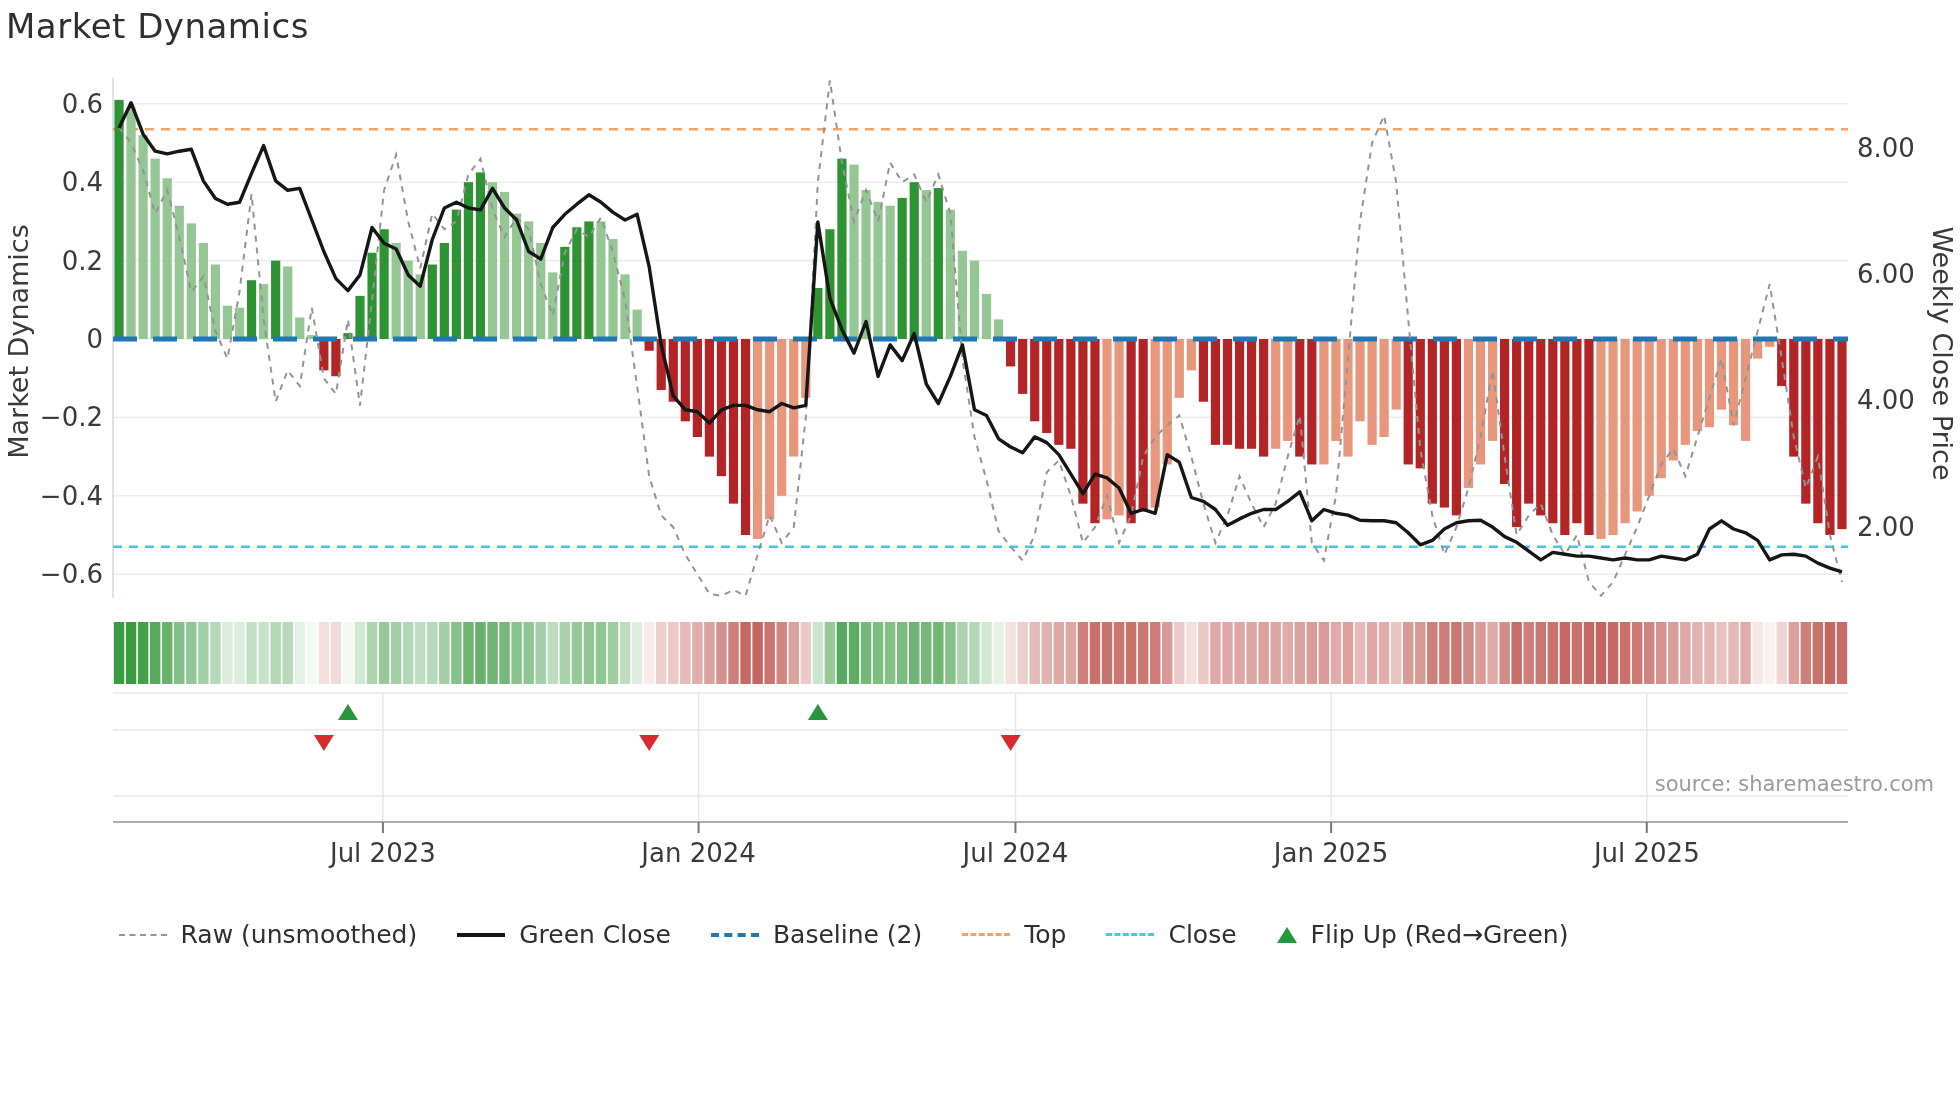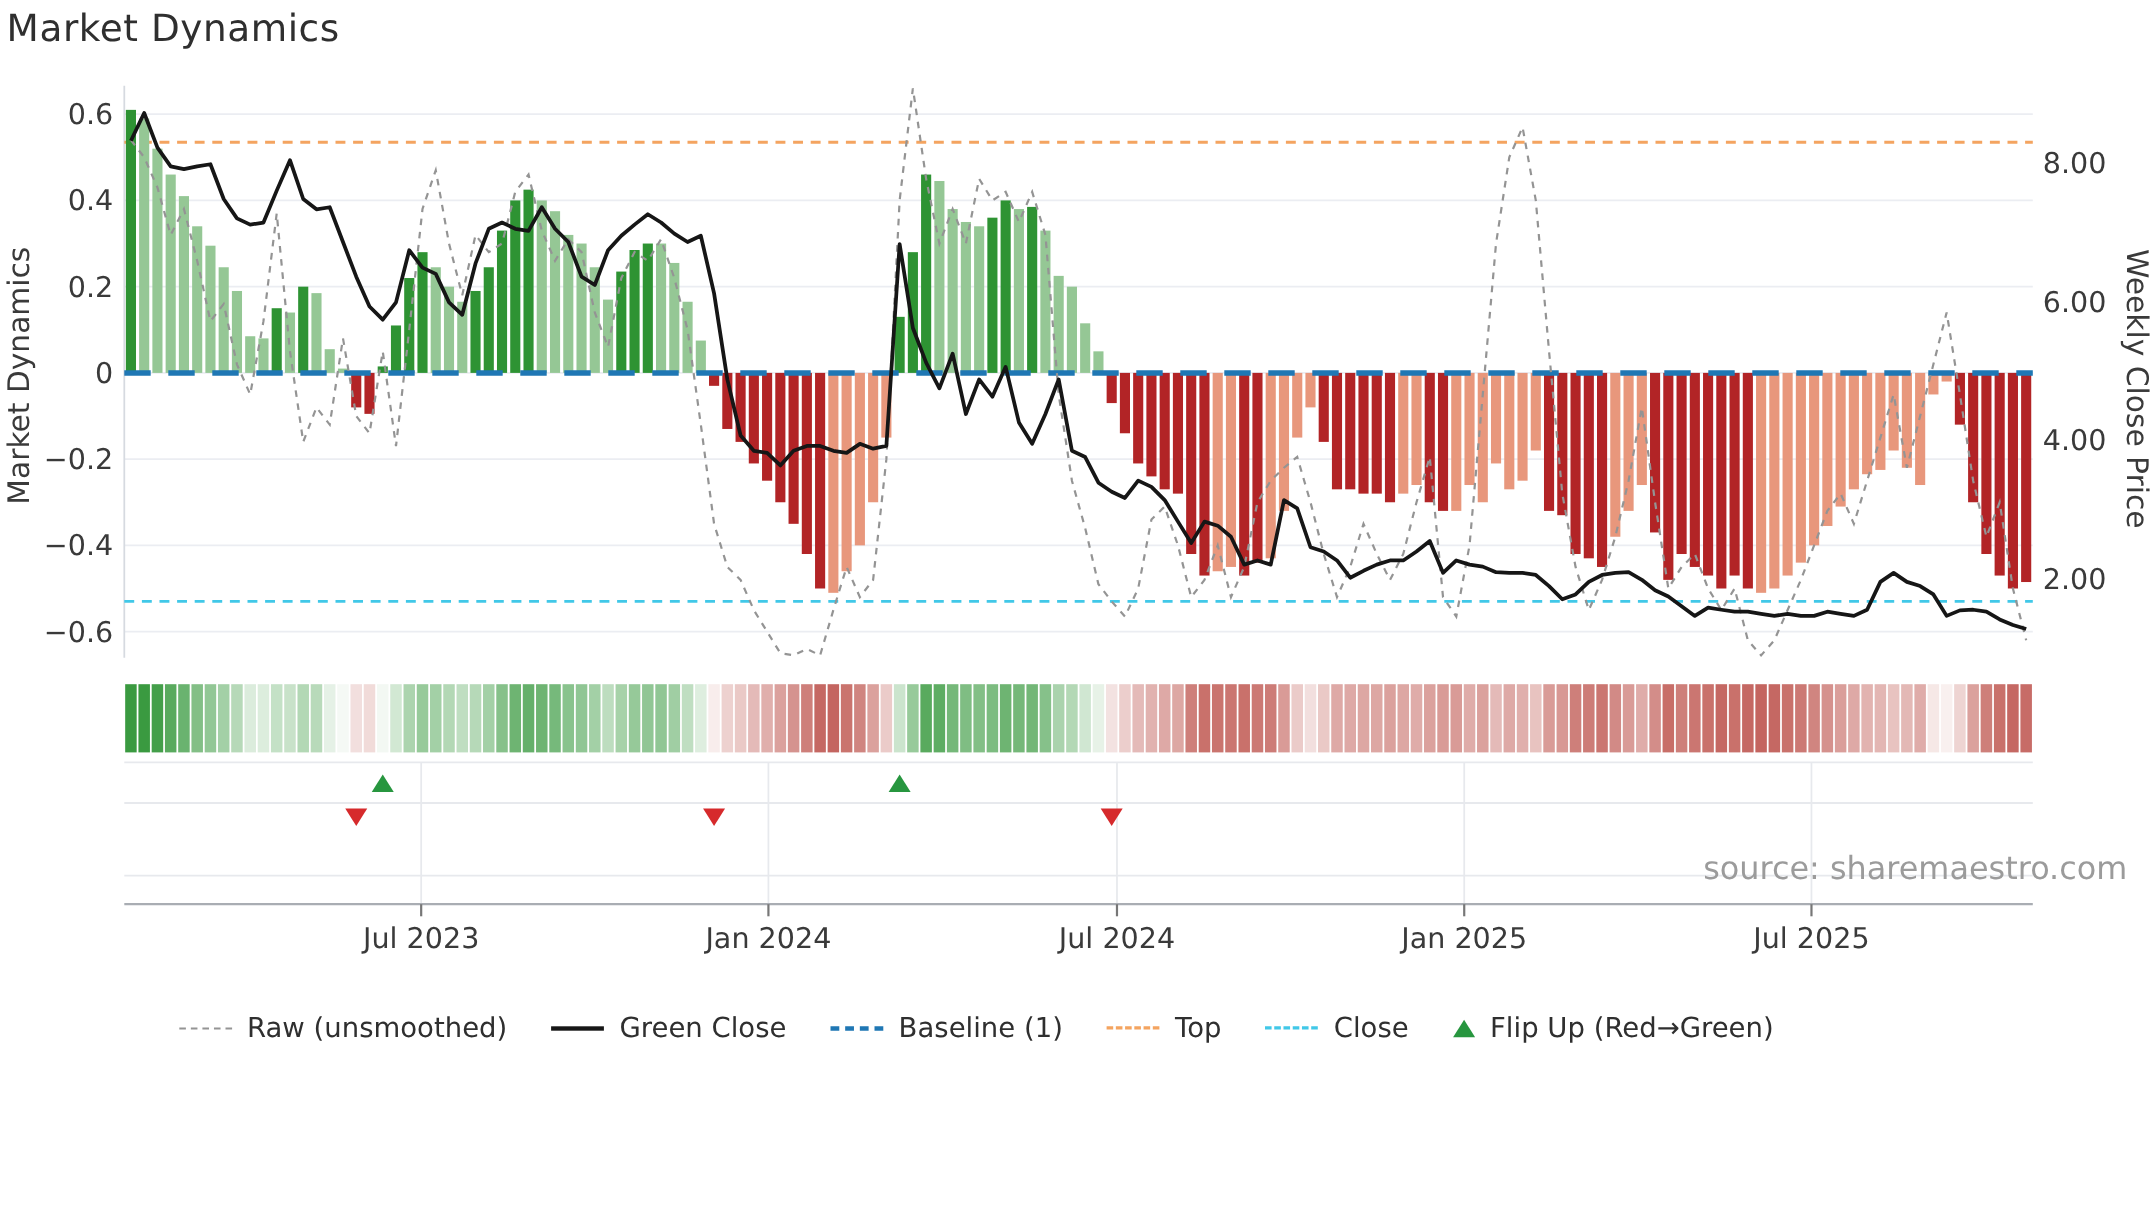--- a/index.html
+++ b/index.html
@@ -4,23 +4,23 @@
 <style>
   html,body{margin:0;padding:0;background:#ffffff;width:1960px;height:1102px;overflow:hidden;
     font-family:"DejaVu Sans","Liberation Sans",sans-serif;}
   #stage{position:relative;width:1960px;height:1102px;background:#fff;}
   #chart-svg{position:absolute;left:0;top:0;}
   .page-title{position:absolute;left:6px;top:6px;font-size:34px;color:#2f2f2f;letter-spacing:.5px;}
   .yaxis-title-left{position:absolute;left:-112px;top:326px;width:260px;text-align:center;
     font-size:27px;color:#3a3a3a;transform:rotate(-90deg);}
   .yaxis-title-right{position:absolute;left:1812px;top:338px;width:260px;text-align:center;
     font-size:27px;color:#3a3a3a;transform:rotate(90deg);}
-  .source-note{position:absolute;right:26px;top:772px;font-size:29px;color:#9b9b9b;}
+  .source-note{position:absolute;right:26px;top:772px;font-size:21px;color:#9b9b9b;}
   .legend-row{position:absolute;left:0;top:920px;width:1687px;display:flex;justify-content:center;
-    align-items:center;gap:40px;font-size:25px;color:#2f2f2f;padding-left:44px;}
+    align-items:center;gap:40px;font-size:25px;color:#2f2f2f;}
   .legend-item{display:flex;align-items:center;gap:14px;white-space:nowrap;}
   .sw-line{display:inline-block;width:48px;height:0;}
   .sw-dash-gray{border-top:2px dashed #949494;}
   .sw-solid-black{border-top:4px solid #161616;}
   .sw-dash-blue{border-top:4px dashed #1f77b4;}
   .sw-dot-orange{border-top:3px dashed #f4a460;}
   .sw-dot-cyan{border-top:3px dashed #41c8e8;}
   .sw-tri-up{display:inline-block;width:0;height:0;border-left:10px solid transparent;
     border-right:10px solid transparent;border-bottom:16px solid #27963f;}
   .sw-tri-down{display:inline-block;width:0;height:0;border-left:10px solid transparent;
@@ -376,21 +376,21 @@
       <span class="legend-item">
         <span class="sw-line sw-dash-gray"></span>
         <span>Raw (unsmoothed)</span>
       </span>
       <span class="legend-item">
         <span class="sw-line sw-solid-black"></span>
         <span>Green Close</span>
       </span>
       <span class="legend-item">
         <span class="sw-line sw-dash-blue"></span>
-        <span>Baseline (1)</span>
+        <span>Baseline (2)</span>
       </span>
       <span class="legend-item">
         <span class="sw-line sw-dot-orange"></span>
         <span>Top</span>
       </span>
       <span class="legend-item">
         <span class="sw-line sw-dot-cyan"></span>
         <span>Close</span>
       </span>
       <span class="legend-item">

